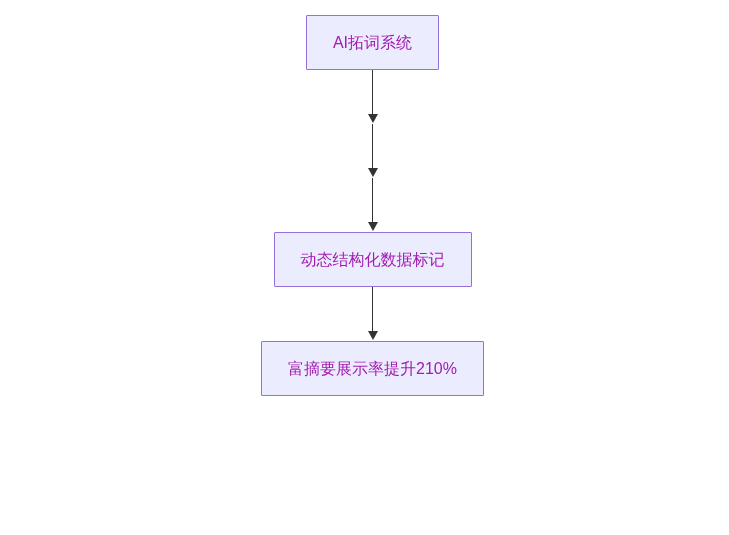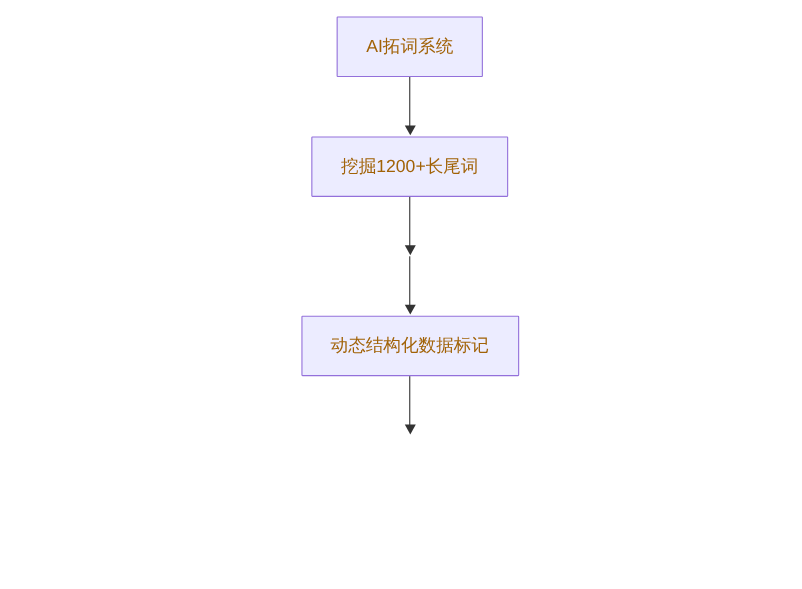--- a/index.html
+++ b/index.html
@@ -25,21 +25,21 @@
   .node {
     box-sizing: border-box;
     min-height: 55px;
     display: flex;
     align-items: center;
     justify-content: center;
     padding: 16px 26px;
     background: #ECECFF;
     border: 1px solid #9370DB;
     border-radius: 1px;
-    color: #a16207;
+    color: #a21caf;
     font-size: 16px;
     line-height: 1.2;
     white-space: nowrap;
   }
   .edge {
     width: 2px;
     height: 54px;
     position: relative;
     display: flex;
     justify-content: center;
@@ -69,23 +69,20 @@
 
     <div class="node">
       <span>AI拓词系统</span>
     </div>
 
     <div class="edge">
       <span class="shaft"></span>
       <span class="head"></span>
     </div>
 
-    <div class="node">
-      <span>挖掘1200+长尾词</span>
-    </div>
 
     <div class="edge">
       <span class="shaft"></span>
       <span class="head"></span>
     </div>
 
 
     <div class="edge">
       <span class="shaft"></span>
       <span class="head"></span>
@@ -93,15 +90,18 @@
 
     <div class="node">
       <span>动态结构化数据标记</span>
     </div>
 
     <div class="edge">
       <span class="shaft"></span>
       <span class="head"></span>
     </div>
 
+    <div class="node">
+      <span>富摘要展示率提升210%</span>
+    </div>
 
   </div>
 </div>
 
 </body></html>

